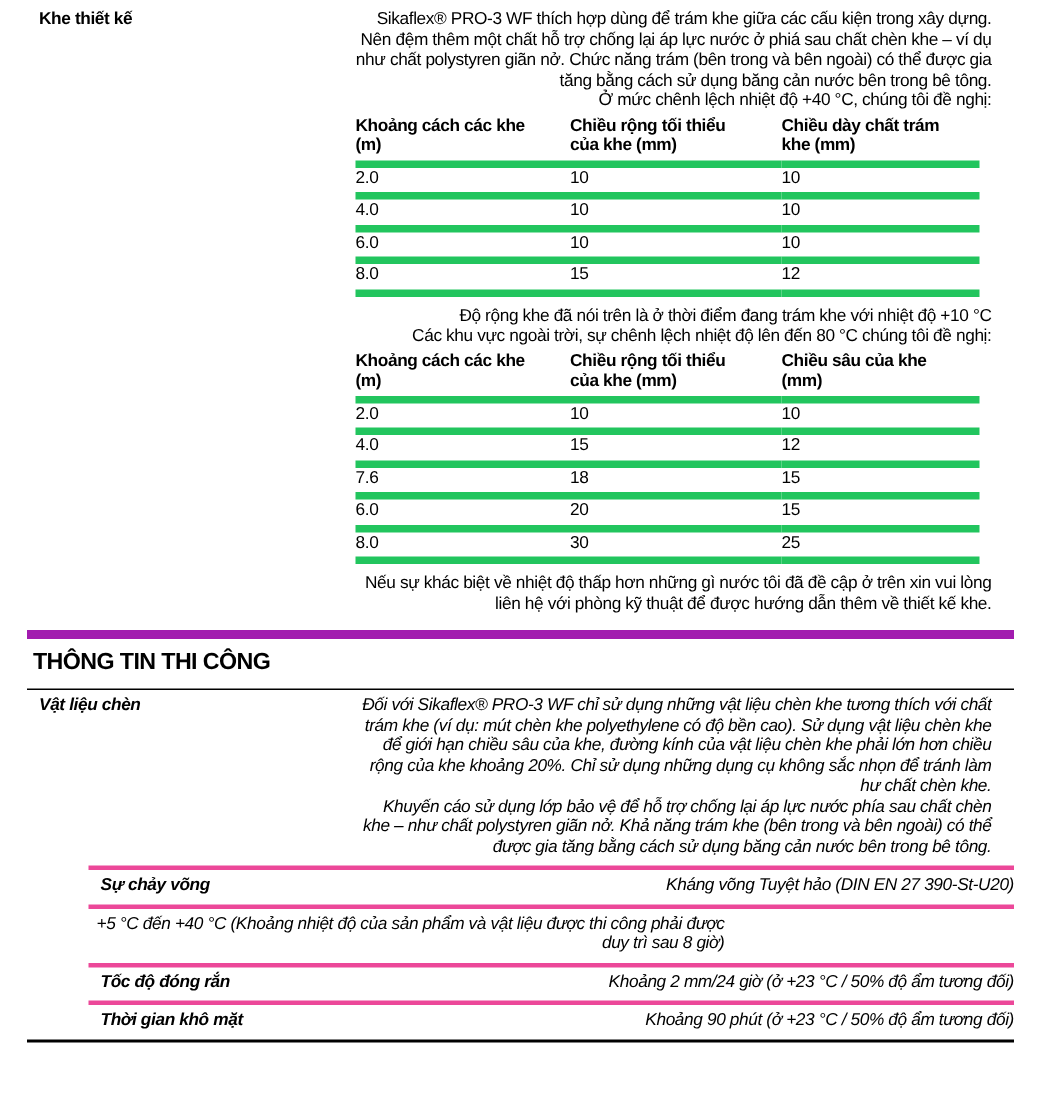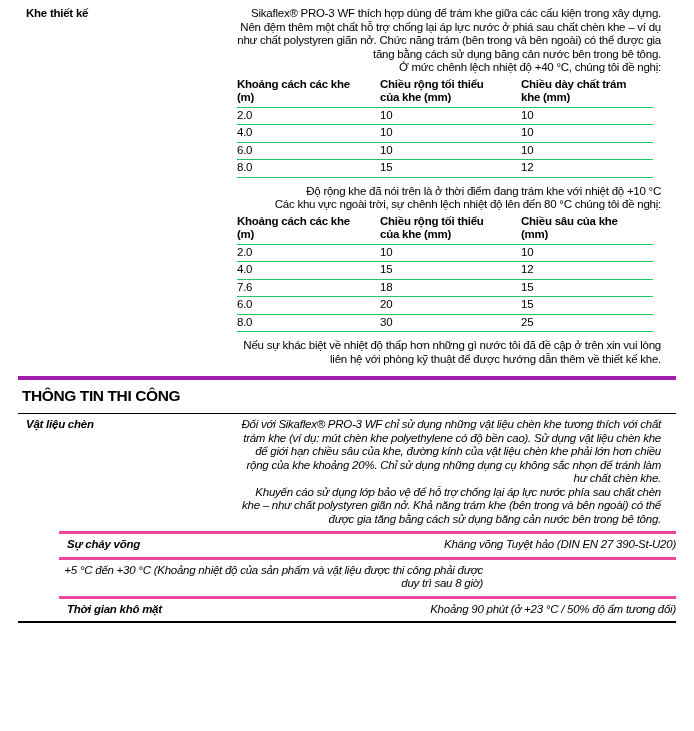--- a/index.html
+++ b/index.html
@@ -32,33 +32,33 @@
 
   table.joint-table {
     border-collapse: collapse;
     table-layout: fixed;
     width: 416px;
     margin: 2px 0 7px 0;
   }
   table.joint-table th, table.joint-table td {
     text-align: left;
     vertical-align: top;
-    border-bottom: 1px solid #22c55e;
+    border-bottom: 5px solid #22c55e;
     padding: 1px 2px 2px 0;
     font-size: 11.5px;
     line-height: 13.5px;
   }
   table.joint-table th { font-weight: 700; white-space: pre-line; }
   .col-1 { width: 143px; }
   .col-2 { width: 141px; }
   .col-3 { width: auto; }
 
   .section-divider-header {
     margin-top: 7px;
-    border-top: 4px solid #a21caf;
+    border-top: 6px solid #a21caf;
     border-bottom: 1px solid #000;
     padding: 7px 0 9px 4px;
     font-size: 15.5px;
     line-height: 17px;
     font-weight: 700;
     letter-spacing: -0.4px;
   }
 
   .prop-rows { border-bottom: 2px solid #000; }
   .prop-row {
@@ -195,24 +195,30 @@
 
     <div class="prop-row">
       <div class="label-col">Sự chảy võng</div>
       <div class="content-col">
         <p class="para">Kháng võng Tuyệt hảo (DIN EN 27 390-St-U20)</p>
       </div>
     </div>
 
     <div class="prop-row">
       <div class="content-col">
-        <p class="para">+5 °C đến +30 °C (Khoảng nhiệt độ của sản phẩm và vật liệu được thi công phải được duy trì sau 8 giờ)</p>
-      </div>
-    </div>
-
+        <p class="para">+5 °C đến +40 °C (Khoảng nhiệt độ của sản phẩm và vật liệu được thi công phải được duy trì sau 8 giờ)</p>
+      </div>
+    </div>
+
+    <div class="prop-row">
+      <div class="label-col">Tốc độ đóng rắn</div>
+      <div class="content-col">
+        <p class="para">Khoảng 2 mm/24 giờ (ở +23 °C / 50% độ ẩm tương đối)</p>
+      </div>
+    </div>
 
     <div class="prop-row">
       <div class="label-col">Thời gian khô mặt</div>
       <div class="content-col">
         <p class="para">Khoảng 90 phút (ở +23 °C / 50% độ ẩm tương đối)</p>
       </div>
     </div>
 
   </div>
 </div>

